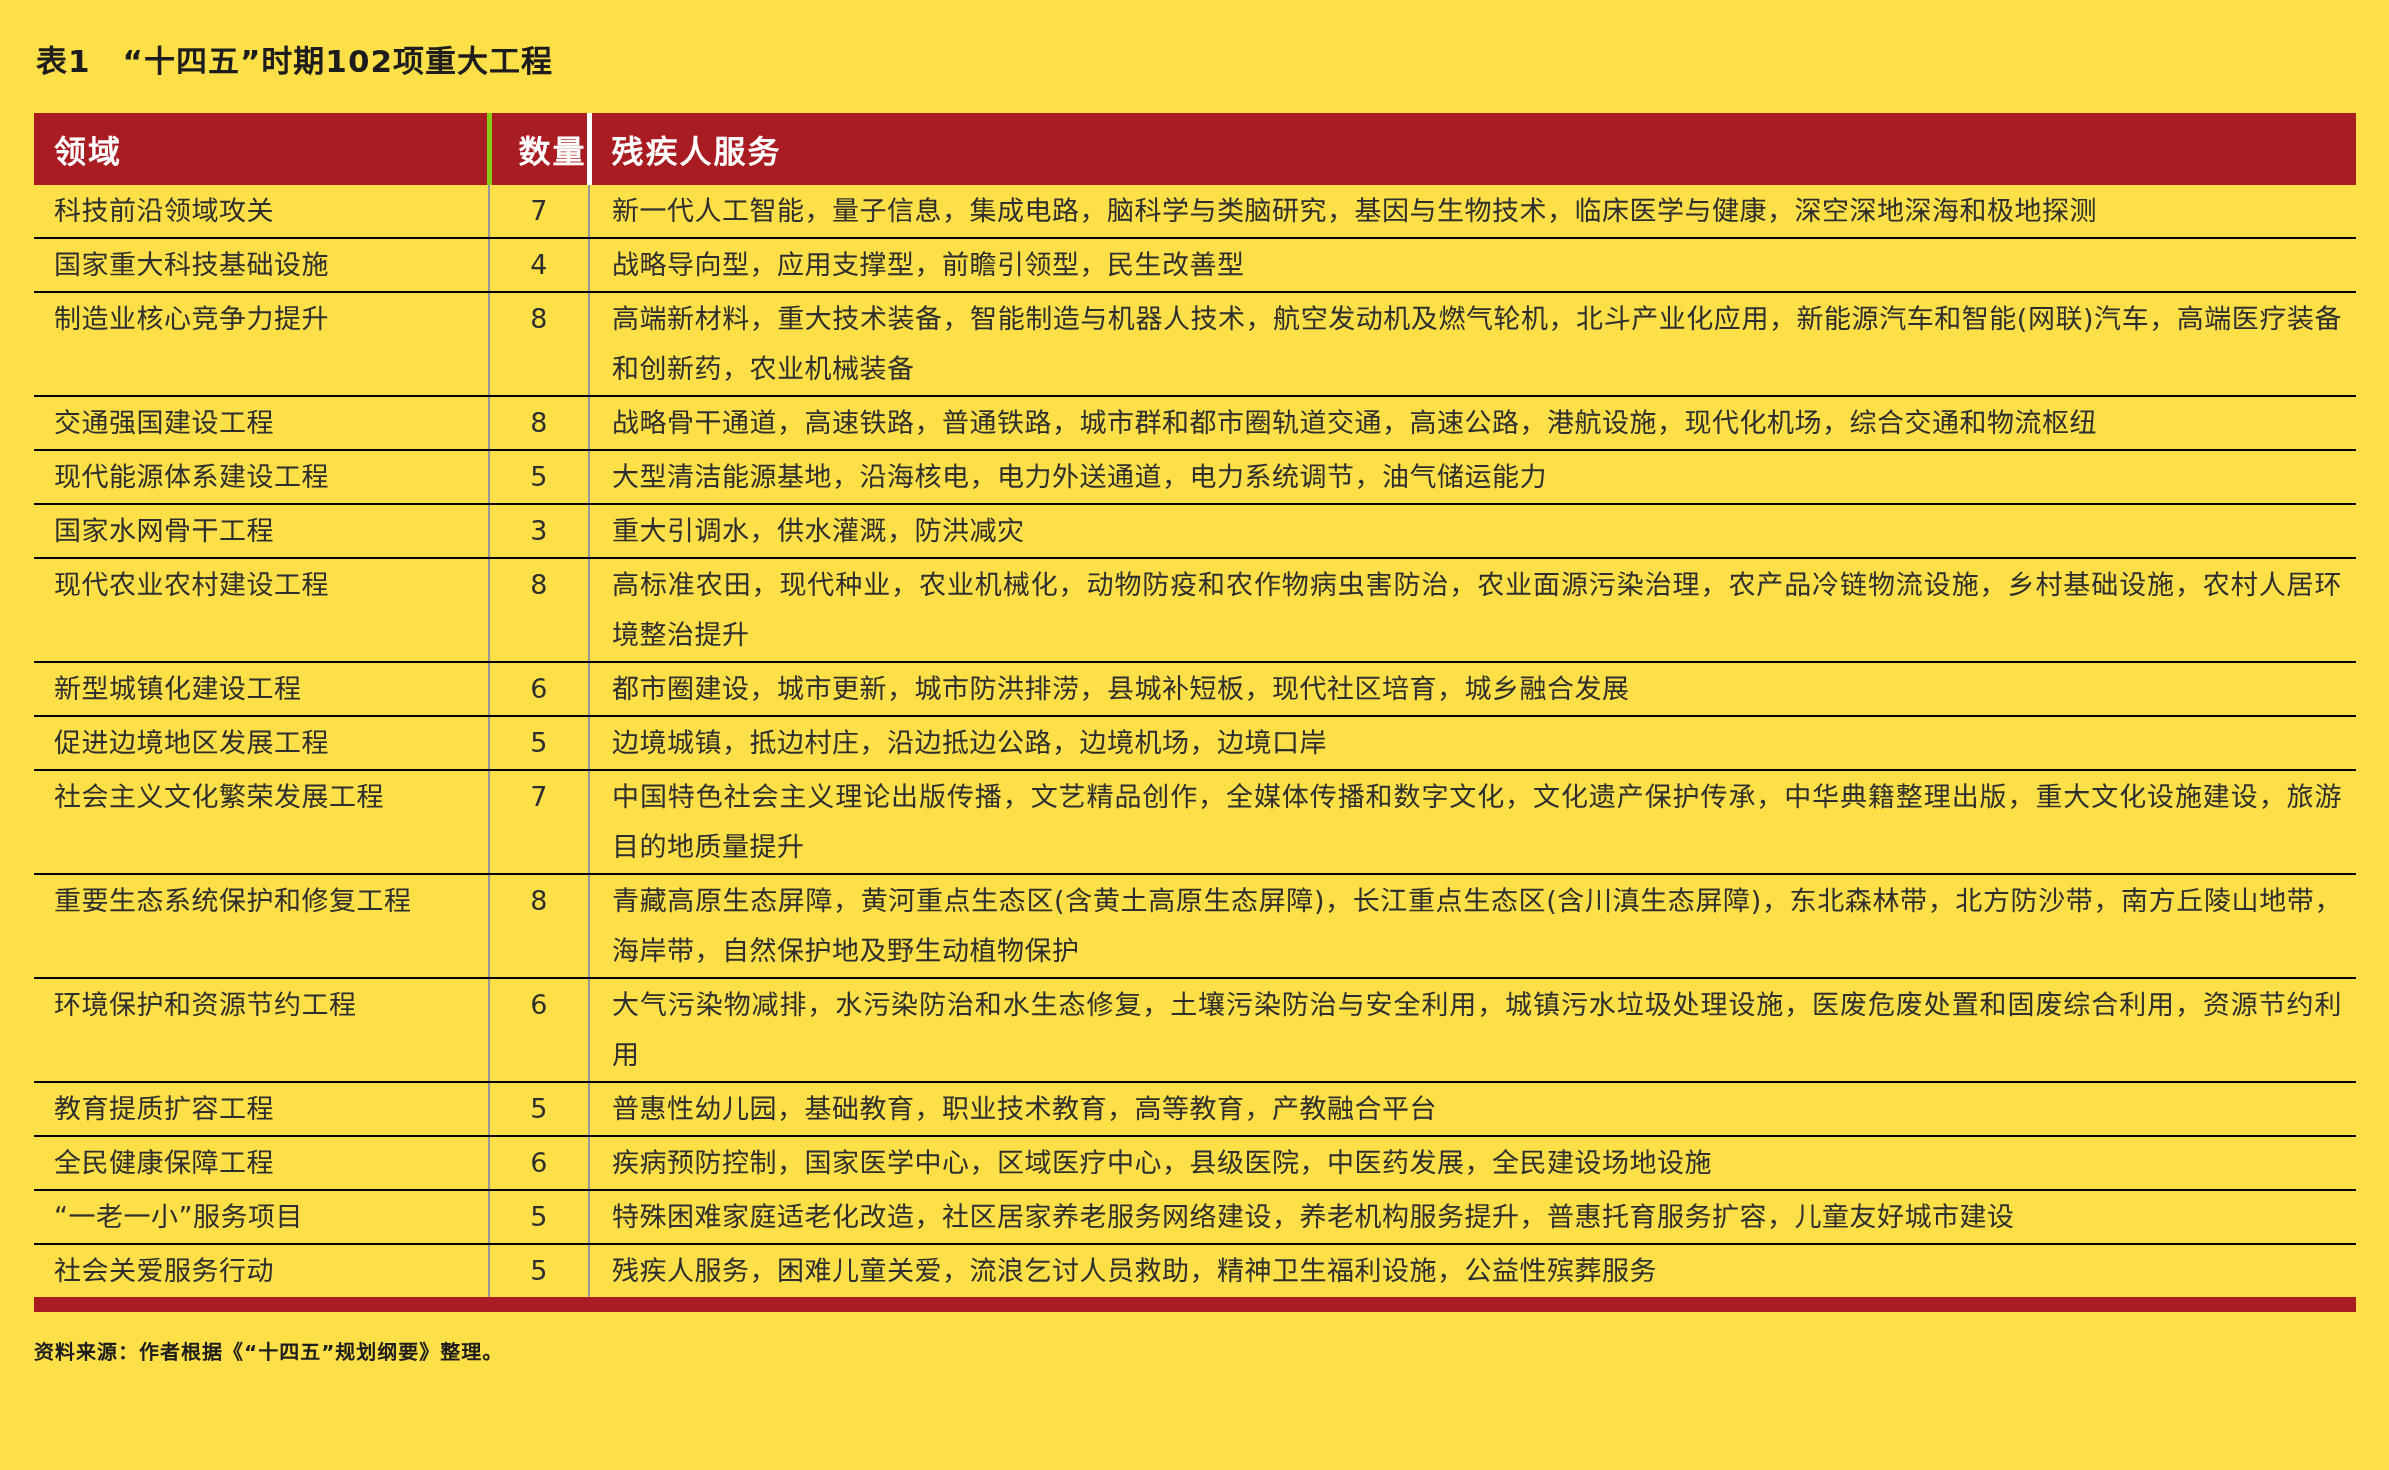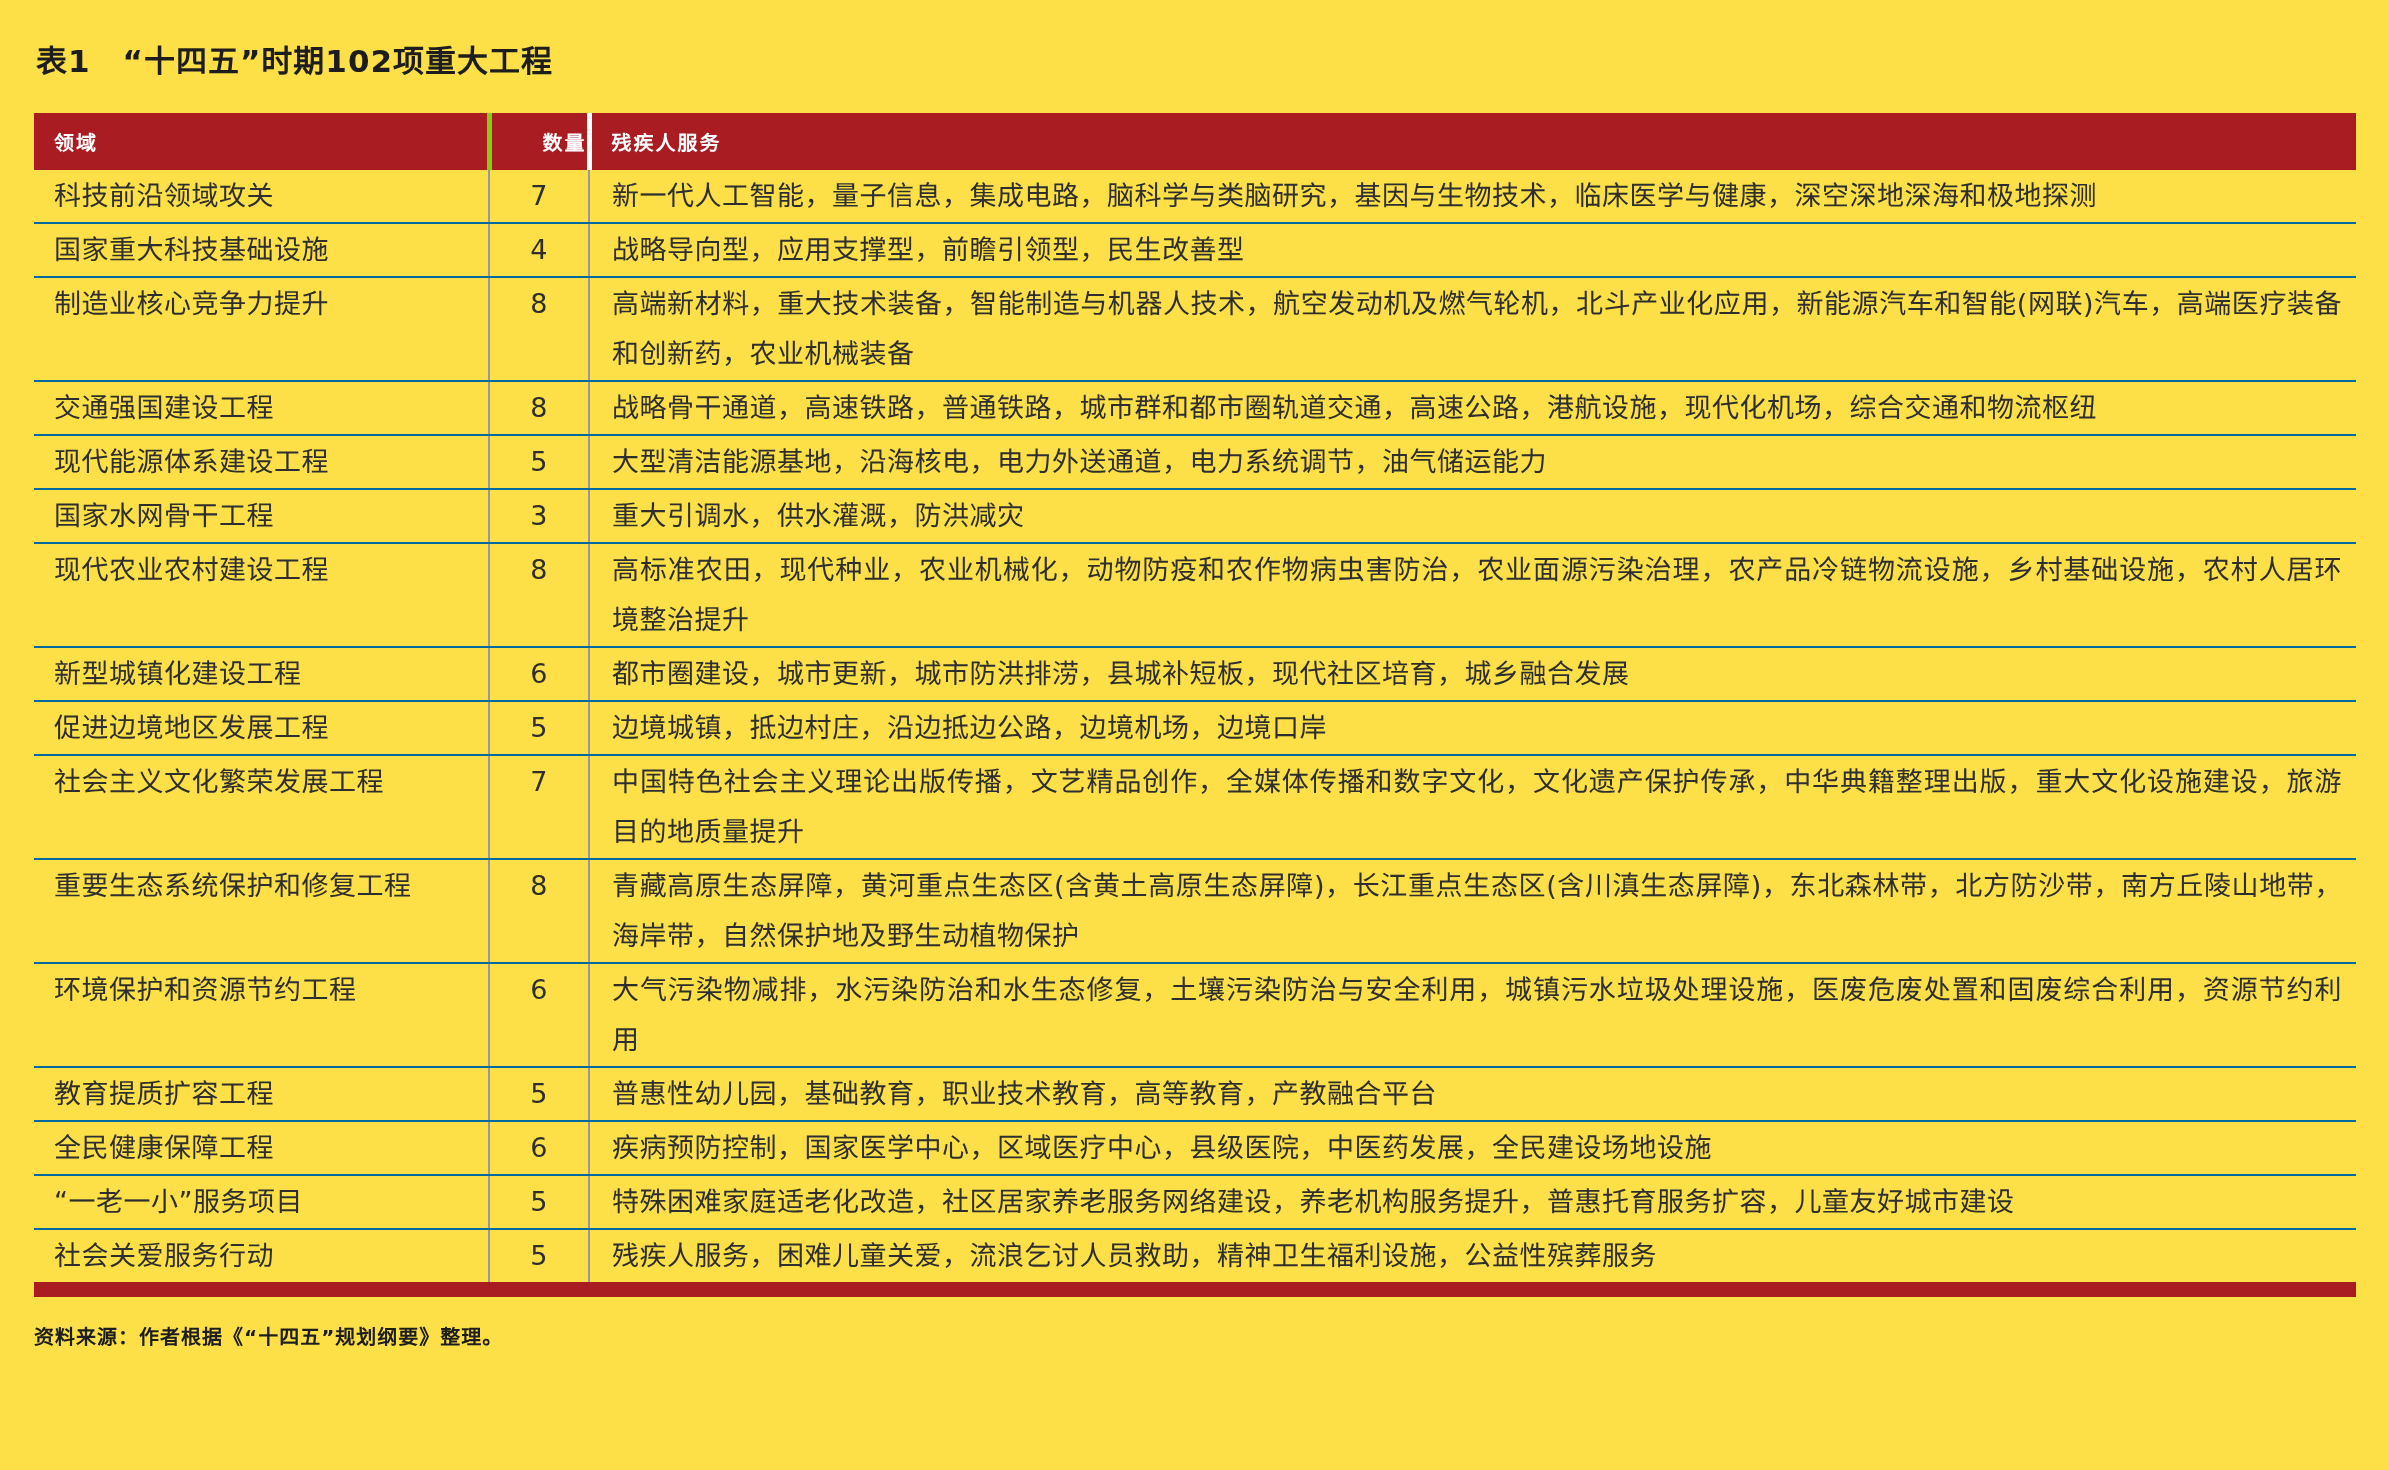--- a/index.html
+++ b/index.html
@@ -28,39 +28,39 @@
     border-collapse: collapse;
     table-layout: fixed;
     width: 2322px;
   }
   col.c-field  { width: 455px; }
   col.c-count  { width: 100px; }
   col.c-proj   { width: auto;  }
   thead th {
     background: #a81c22;
     color: #ffffff;
-    font-size: 20px;
+    font-size: 32px;
     font-weight: bold;
     text-align: left;
-    height: 57px;
+    height: 72px;
     padding: 0 0 0 20px;
     letter-spacing: 2px;
   }
   thead th.count-h {
     text-align: right;
     padding: 0;
     border-left: 5px solid #84cc16;
     border-right: 5px solid #ffffff;
   }
   tbody td {
     font-size: 27px;
     line-height: 50px;
     vertical-align: top;
     padding: 1px 0;
-    border-bottom: 2px solid #0369a1;
+    border-bottom: 2px solid #000000;
     color: #2e2e2e;
     letter-spacing: 0.5px;
   }
   tbody tr:last-child td { border-bottom: none; }
   td.field {
     padding-left: 20px;
     padding-right: 8px;
   }
   td.count {
     text-align: center;

